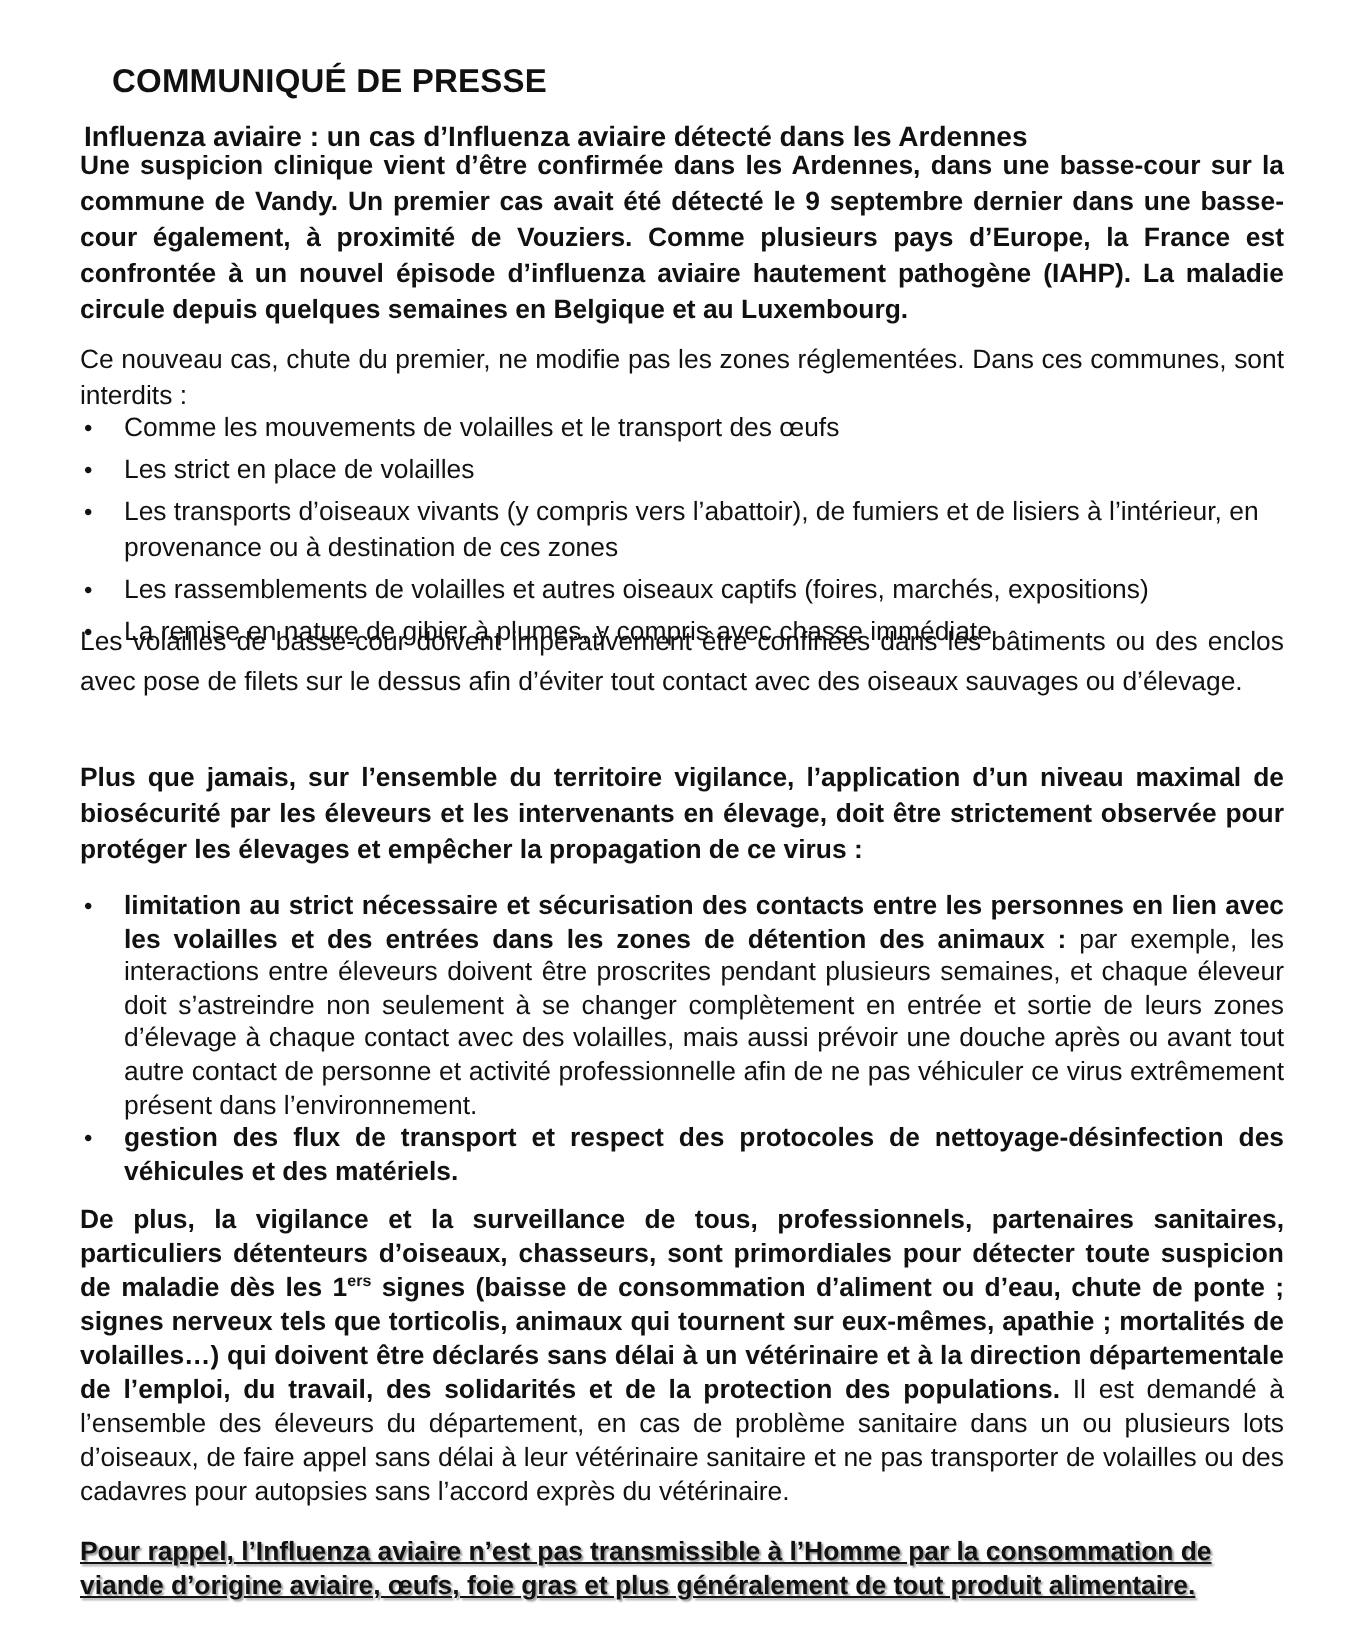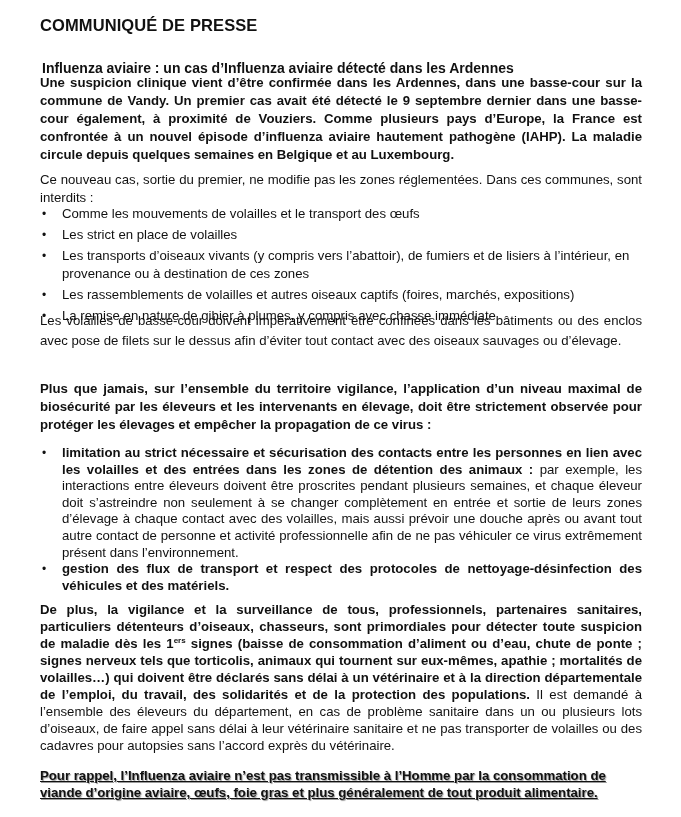--- a/index.html
+++ b/index.html
@@ -21,21 +21,21 @@
     top: 0;
     width: 602px;
   }
   .title {
     position: absolute;
     top: 16px;
     left: 0;
     font-size: 16.5px;
     font-weight: bold;
     letter-spacing: 0.1px;
-    margin: 0;
+    margin: 16px;
     color: #111;
   }
   .subtitle {
     position: absolute;
     top: 60px;
     left: 2px;
     font-size: 14px;
     font-weight: bold;
     margin: 0;
     color: #111;
@@ -112,21 +112,21 @@
 <body>
 
 <div class="page">
 
   <h1 class="title">COMMUNIQUÉ DE PRESSE</h1>
 
   <h2 class="subtitle">Influenza aviaire : un cas d’Influenza aviaire détecté dans les Ardennes</h2>
 
   <p id="p1" class="para bold">Une suspicion clinique vient d’être confirmée dans les Ardennes, dans une basse-cour sur la commune de Vandy. Un premier cas avait été détecté le 9 septembre dernier dans une basse-cour également, à proximité de Vouziers. Comme plusieurs pays d’Europe, la France est confrontée à un nouvel épisode d’influenza aviaire hautement pathogène (IAHP). La maladie circule depuis quelques semaines en Belgique et au Luxembourg.</p>
 
-  <p id="p2" class="para">Ce nouveau cas, sortie du premier, ne modifie pas les zones réglementées. Dans ces communes, sont interdits :</p>
+  <p id="p2" class="para">Ce nouveau cas, chute du premier, ne modifie pas les zones réglementées. Dans ces communes, sont interdits :</p>
 
   <ul id="list1">
     <li>
       <span class="bullet">•</span>
       <span>Comme les mouvements de volailles et le transport des œufs</span>
     </li>
     <li>
       <span class="bullet">•</span>
       <span>Les strict en place de volailles</span>
     </li>

